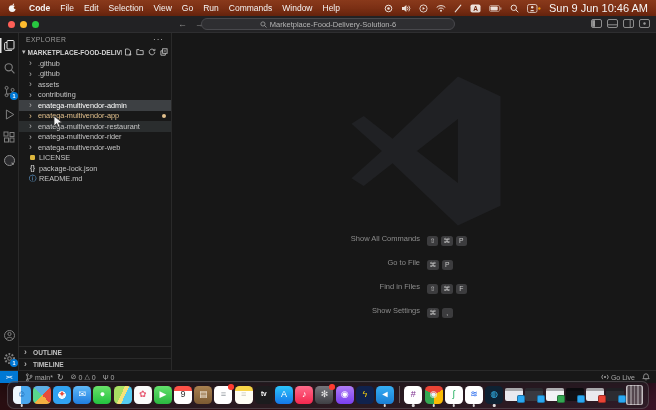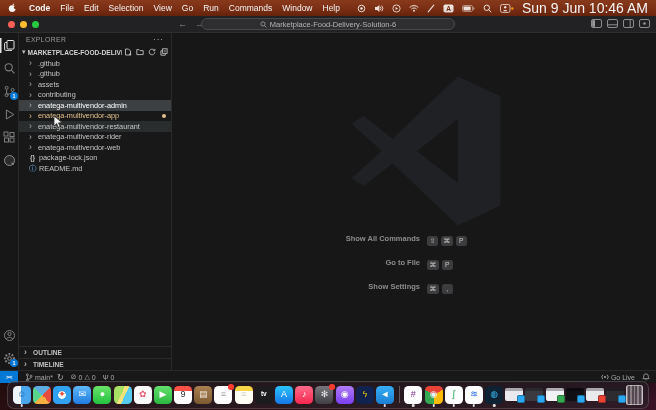--- a/index.html
+++ b/index.html
@@ -10,21 +10,21 @@
 
   
   .menubar{position:absolute;top:0;left:0;right:0;height:16px;
     background:linear-gradient(#8a3a1c,#76290f);
     display:flex;align-items:center;padding:0 8px;color:#fff;font-size:8.5px;gap:1px;}
   .apple{display:flex;align-items:center;margin-right:6px;}
   .mitem{padding:0 5px;white-space:nowrap;}
   .mbold{font-weight:bold;}
   .mb-right{margin-left:auto;display:flex;align-items:center;gap:8px;}
   .mb-right svg{display:block;}
-  .clock{white-space:nowrap;font-size:14px;}
+  .clock{white-space:nowrap;font-size:11px;}
 
   
   .vscode{position:absolute;top:16px;left:0;width:656px;height:367px;
     background:#171717;display:flex;flex-direction:column;box-shadow:0 6px 18px rgba(0,0,0,.55);}
   .titlebar{position:relative;height:16px;background:#222224;border-bottom:1px solid #2e2e30;flex:0 0 16px;}
   .lights{position:absolute;left:8px;top:4.5px;display:flex;gap:5px;}
   .light{width:7px;height:7px;border-radius:50%;}
   .l-close{background:#ff5f57;} .l-min{background:#febc2e;} .l-zoom{background:#28c840;}
   .tb-nav{position:absolute;left:178px;top:0;height:16px;display:flex;align-items:center;gap:8px;color:#8a8a8a;font-size:9px;}
   .searchpill{position:absolute;left:50%;transform:translateX(-50%);top:2px;width:252px;height:10px;
@@ -70,21 +70,21 @@
   .tdot{margin-left:auto;margin-right:5px;width:4px;height:4px;border-radius:50%;background:#e2c08d;}
   .panels{margin-top:auto;}
   .panelrow{height:11px;border-top:1px solid #2a2a2a;display:flex;align-items:center;gap:3px;
     padding:0 5px;font-weight:bold;font-size:6.6px;color:#c2c2c2;}
 
   
   .editor{flex:1;position:relative;background:#171717;overflow:hidden;}
   .watermark{position:absolute;left:178px;top:42px;}
   .shortcuts{position:absolute;left:138px;top:196px;}
   .srow{margin-bottom:6px;white-space:nowrap;display:flex;align-items:center;}
-  .slabel{display:inline-block;width:110px;text-align:right;color:#8c8c8c;font-size:7.5px;padding-right:7px;font-weight:bold;}
+  .slabel{display:inline-block;width:110px;text-align:right;color:#8c8c8c;font-size:7.5px;padding-right:7px;}
   .key{display:inline-block;min-width:6px;text-align:center;padding:1px 2.5px;margin-right:3px;
     background:#3c3c3e;border-radius:2.5px;color:#c8c8c8;font-size:6.8px;line-height:1.25;}
 
   
   .statusbar{height:12px;flex:0 0 12px;background:#181818;border-top:1px solid #2a2a2a;
     display:flex;align-items:center;font-size:7px;color:#a9a9a9;}
   .remote{width:18px;height:12px;background:#0078d4;color:#fff;display:flex;align-items:center;
     justify-content:center;font-size:6px;font-weight:bold;letter-spacing:-.5px;}
   .sbitem{display:flex;align-items:center;gap:2px;margin-left:7px;white-space:nowrap;}
   .sbico{font-size:7px;}
@@ -359,20 +359,24 @@
             </div>
             <div class="trow">
               <span class="tchev">›</span>
               <span class="tlabel">enatega-multivendor-rider</span>
             </div>
             <div class="trow">
               <span class="tchev">›</span>
               <span class="tlabel">enatega-multivendor-web</span>
             </div>
             <div class="trow">
+              <span class="ficon license"></span>
+              <span class="tlabel">LICENSE</span>
+            </div>
+            <div class="trow">
               <span class="ficon json">{}</span>
               <span class="tlabel">package-lock.json</span>
             </div>
             <div class="trow">
               <span class="ficon info">ⓘ</span>
               <span class="tlabel">README.md</span>
             </div>
           </div>
         <div class="panels" id="panels">
             <div class="panelrow">
@@ -393,20 +397,24 @@
         <div class="shortcuts" id="shortcuts">
             <div class="srow">
               <span class="slabel">Show All Commands</span>
               <span class="skeys"><span class="key">⇧</span><span class="key">⌘</span><span class="key">P</span></span>
             </div>
             <div class="srow">
               <span class="slabel">Go to File</span>
               <span class="skeys"><span class="key">⌘</span><span class="key">P</span></span>
             </div>
             <div class="srow">
+              <span class="slabel">Find in Files</span>
+              <span class="skeys"><span class="key">⇧</span><span class="key">⌘</span><span class="key">F</span></span>
+            </div>
+            <div class="srow">
               <span class="slabel">Show Settings</span>
               <span class="skeys"><span class="key">⌘</span><span class="key">,</span></span>
             </div>
           </div>
       </div>
     </div>
 
     <div class="statusbar">
       <div class="remote">
           <span>&gt;&lt;</span>

